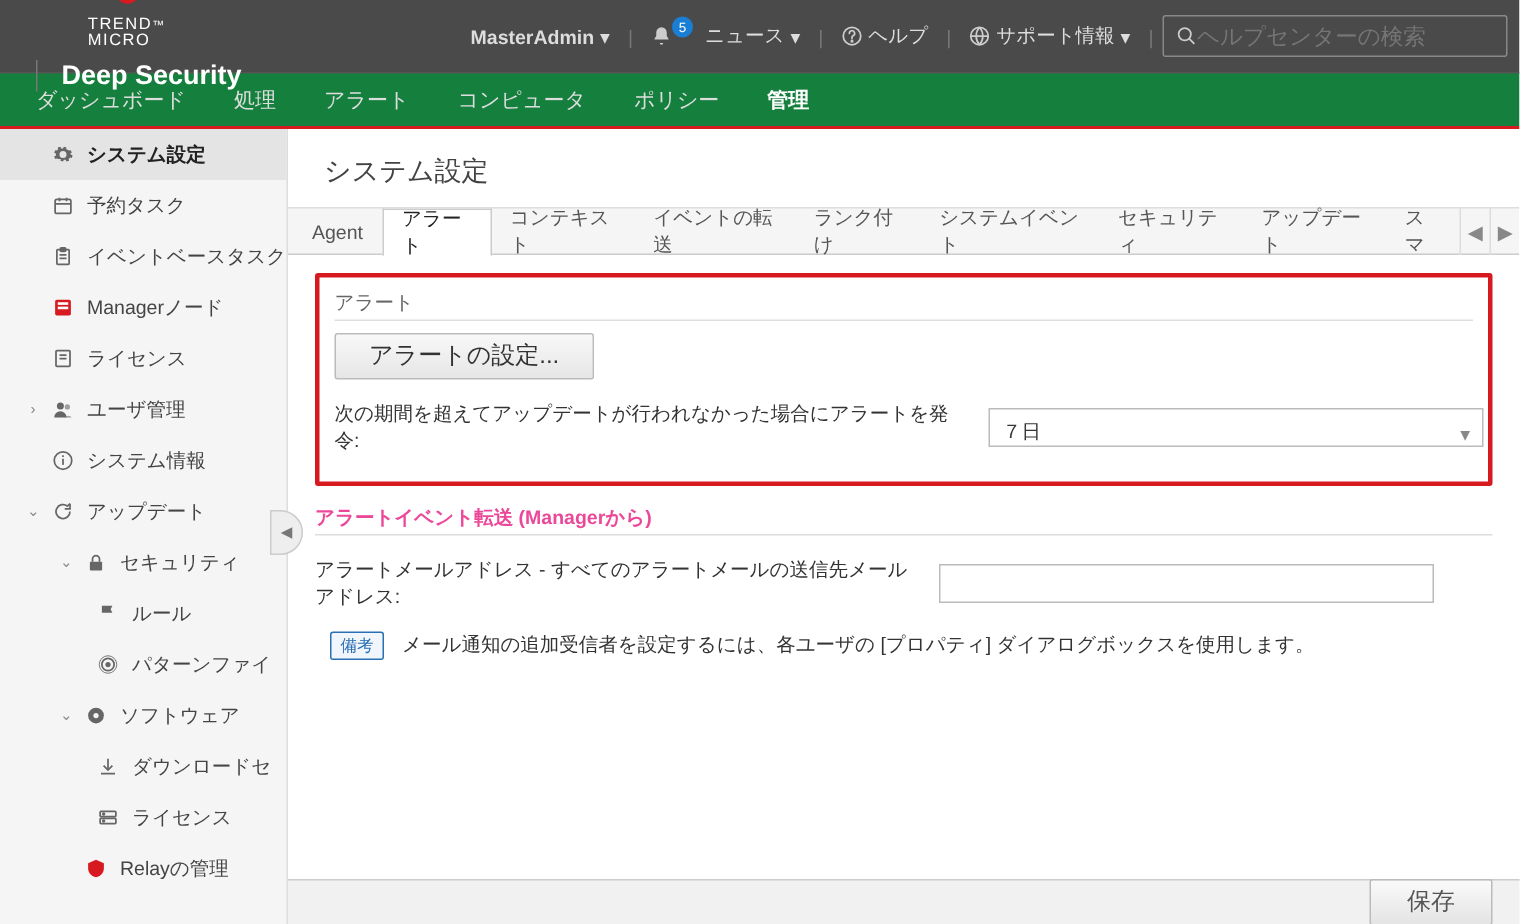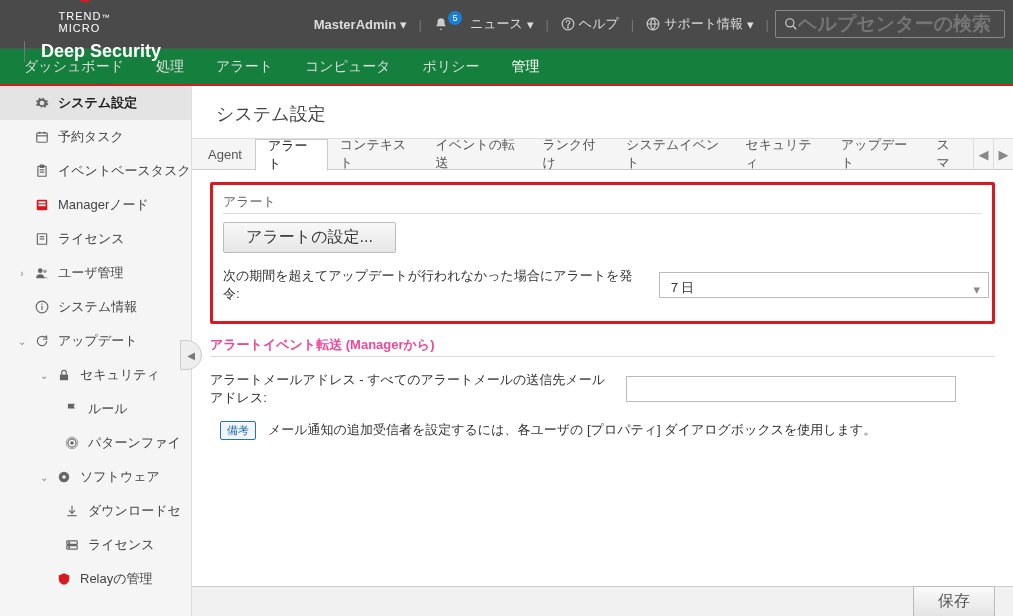--- a/index.html
+++ b/index.html
@@ -9,26 +9,26 @@
 .topbar { background:#4a4a4a; color:#ccc; height:48px; display:flex; align-items:center; padding:0 8px; }
 .logo-wrap { display:flex; align-items:center; gap:8px;flex-direction:column; }
 .trend-logo { width:30px; height:30px; }
 .brand-txt { color:#fff; font-size:11px; line-height:10px; letter-spacing:1px; }
 .brand-deep { color:#fff; font-size:18px; font-weight:bold; margin-left:16px; border-left:1px solid #777; padding-left:16px; }
 .top-right { margin-left:auto; display:flex; align-items:center; gap:6px; font-size:13px; }
 .top-item { display:flex; align-items:center; gap:4px; color:#ddd; cursor:pointer; padding:0 6px; }
 .top-sep { color:#777; }
 .badge { background:#1a7fd4; color:#fff; border-radius:50%; width:14px; height:14px; font-size:9px; display:inline-flex; align-items:center; justify-content:center; position:relative; top:-6px; left:-4px; }
 .search-box { display:flex; align-items:center; background:#4a4a4a; border:1px solid #888; border-radius:2px; height:28px; padding:0 8px; width:230px; }
-.search-box input { background:transparent; border:none; color:#e5e5e5; outline:none; width:100%; font-size:19px;font-weight:bold; }
+.search-box input { background:transparent; border:none; color:#e5e5e5; outline:none; width:100%; font-size:15px; }
 
 
 .navbar { background:#15803d; border-top:1px solid #555; height:36px; display:flex; align-items:stretch; padding-left:8px; }
 .nav-item { color:#ddd; padding:0 16px; display:flex; align-items:center; cursor:pointer; font-size:14px; }
-.nav-item.active { color:#fff; font-weight:normal; }
+.nav-item.active { color:#fff; font-weight:bold; }
 
 
 .accent-line { height:2px; background:#d71920; }
 
 
 .layout { display:flex; height:530px; }
 .sidebar { width:192px; background:#f5f5f5; border-right:1px solid #ddd; overflow:hidden; font-size:13px; color:#444; }
 .sb-row { display:flex; align-items:center; height:34px; padding-left:18px; cursor:pointer; gap:8px; }
 .sb-row.sel { background:#e4e4e4; font-weight:bold; color:#222; }
 .sb-exp { width:8px; text-align:center; color:#888; font-size:10px; }

